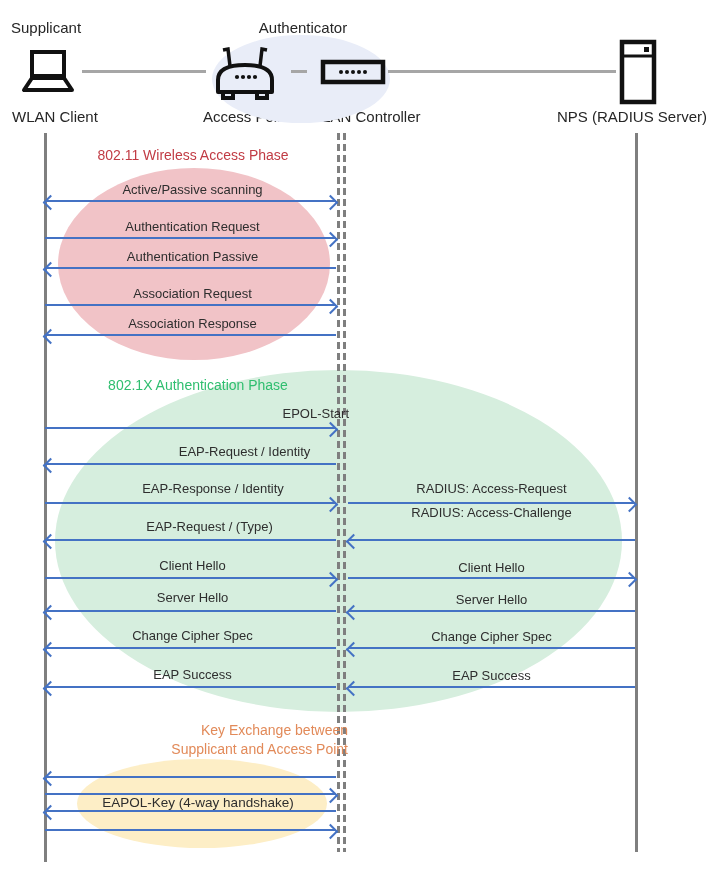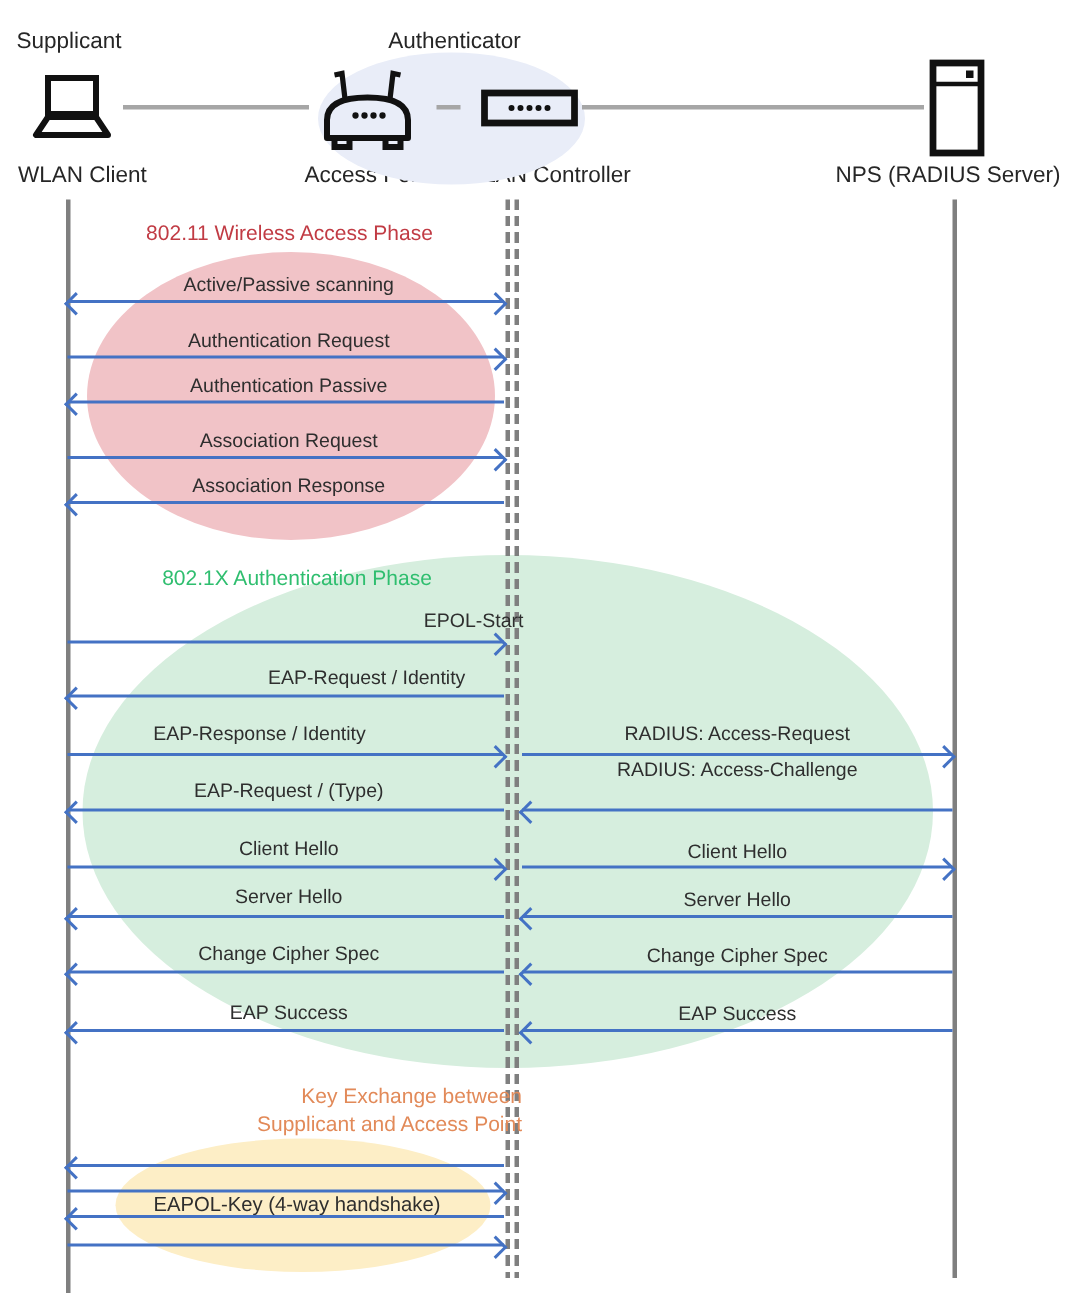--- a/index.html
+++ b/index.html
@@ -139,27 +139,27 @@
       <span class="line"></span>
       <span class="chev r"></span>
     </div>
 
   <div class="msg" style="left:64px;top:444px;width:289px;margin-left:36px;">EAP-Request / Identity</div>
   <div class="arrow" style="left:44px;top:458px;width:293px;">
       <span class="line"></span>
       <span class="chev l"></span>
     </div>
 
-  <div class="msg" style="left:48px;top:481px;width:250px;">EAP-Response / Identity</div>
+  <div class="msg" style="left:48px;top:481px;width:250px;padding-left:40px;">EAP-Response / Identity</div>
   <div class="arrow" style="left:44px;top:497px;width:293px;">
       <span class="line"></span>
       <span class="chev r"></span>
     </div>
 
-  <div class="msg" style="left:48px;top:519px;width:289px;">EAP-Request / (Type)</div>
+  <div class="msg" style="left:65px;top:519px;width:289px;">EAP-Request / (Type)</div>
   <div class="arrow" style="left:44px;top:534px;width:293px;">
       <span class="line"></span>
       <span class="chev l"></span>
     </div>
 
   <div class="msg" style="left:48px;top:558px;width:289px;">Client Hello</div>
   <div class="arrow" style="left:44px;top:572px;width:293px;">
       <span class="line"></span>
       <span class="chev r"></span>
     </div>

